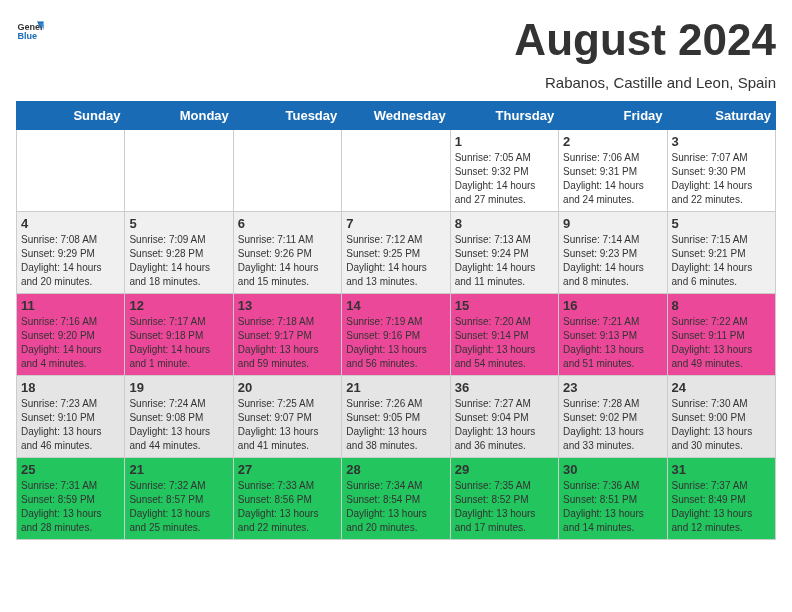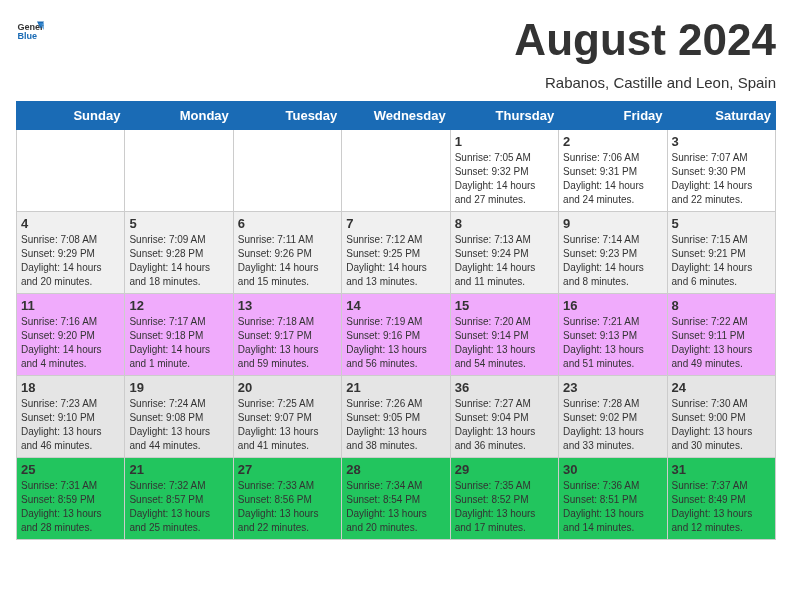--- a/index.html
+++ b/index.html
@@ -65,21 +65,21 @@
     }
     .calendar tr:nth-child(even) td {
       background: #f5f5f5;
     }
     .calendar tr:nth-child(odd) td {
       background: #fff;
     }
     
     .calendar tbody tr:nth-child(1) td { background: #fff; }
     .calendar tbody tr:nth-child(2) td { background: #f0f0f0; }
-    .calendar tbody tr:nth-child(3) td { background: #f0abfc; }
+    .calendar tbody tr:nth-child(3) td { background: #ec4899; }
     .calendar tbody tr:nth-child(4) td { background: #e5e5e5; }
     .calendar tbody tr:nth-child(5) td { background: #22c55e; }
 
     .day-num {
       font-size: 13px;
       font-weight: bold;
       margin-bottom: 2px;
       display: block;
     }
     .day-info {

